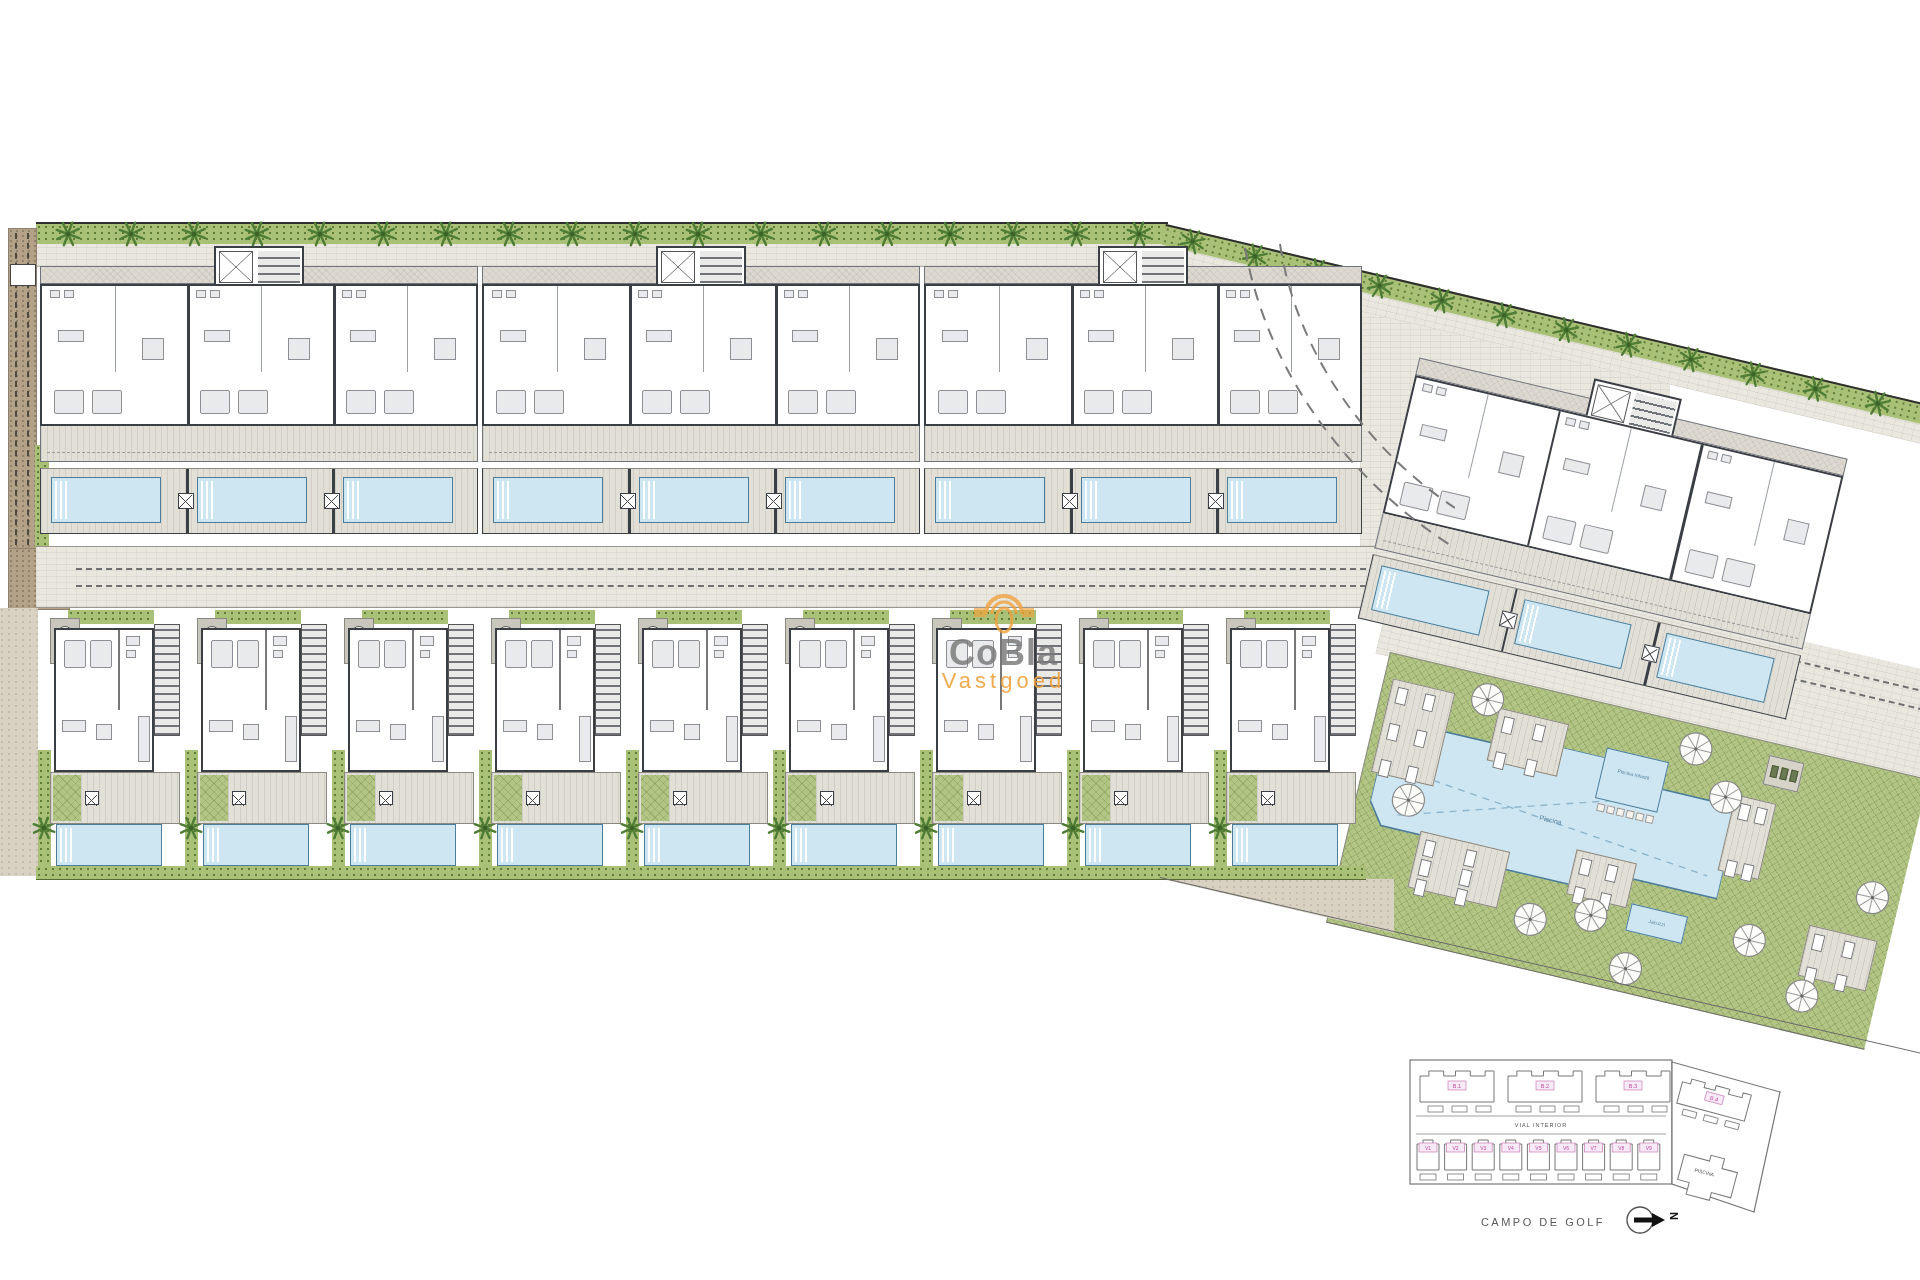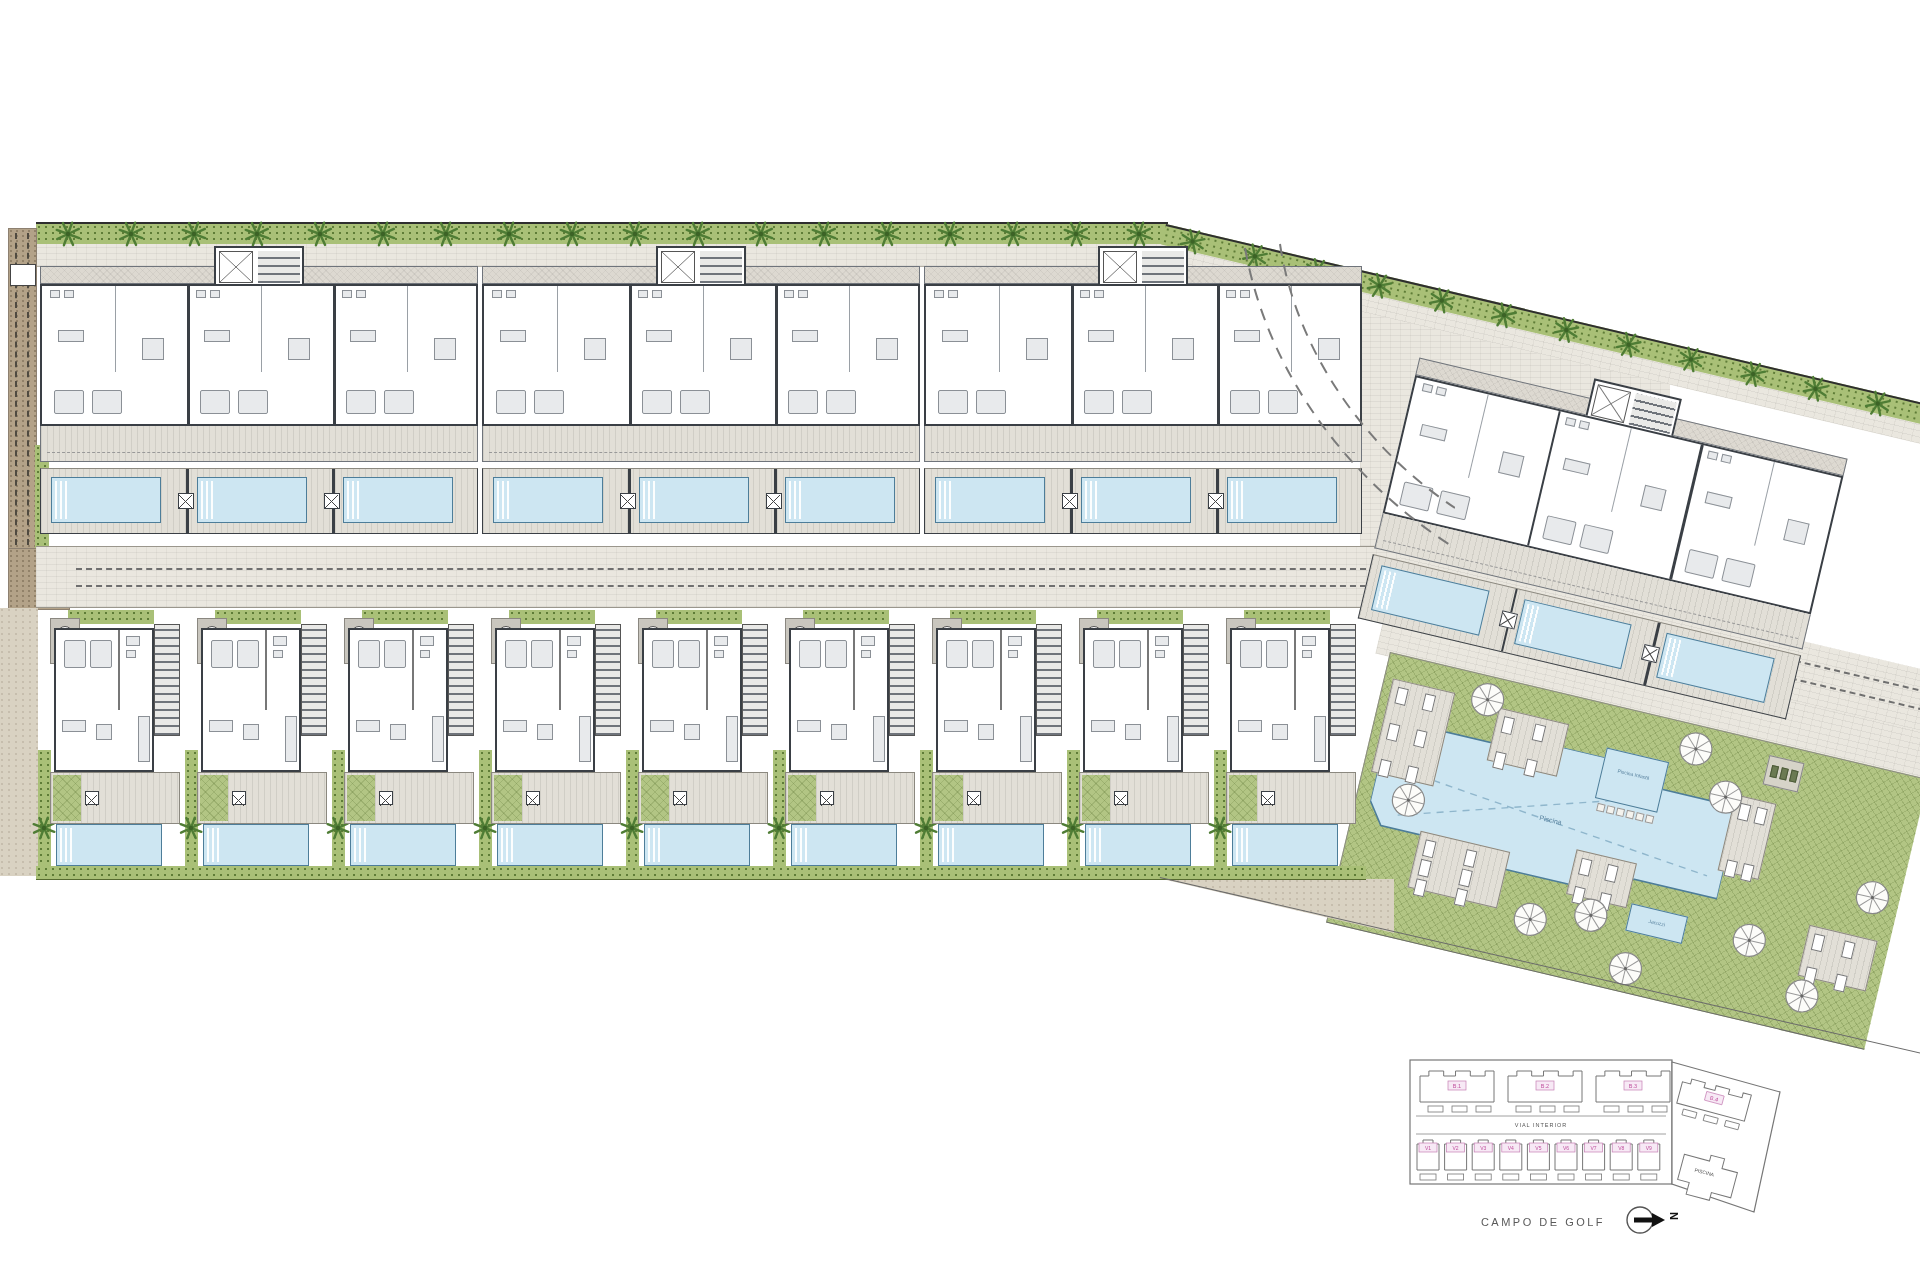--- a/index.html
+++ b/index.html
@@ -1226,20 +1226,31 @@
           </div>
         </div>
       </div>
     </div>
 
   <svg class="abs" style="left:1185px;top:240px;z-index:16;" width="270" height="330" viewBox="0 0 270 330">
     <path d="M60,8 C80,120 150,230 265,305" fill="none" stroke="#7a7a7a" stroke-width="2" stroke-dasharray="12 9"></path>
     <path d="M95,4 C110,105 175,205 270,268" fill="none" stroke="#7a7a7a" stroke-width="2" stroke-dasharray="12 9"></path>
   </svg>
 
+  <div class="abs" id="watermark">
+    <svg width="64" height="42" viewBox="0 0 64 42" style="opacity:.8;">
+      <rect x="2" y="16" width="12" height="9" fill="#f0a23e" opacity=".85"></rect>
+      <rect x="50" y="16" width="12" height="9" fill="#f0a23e" opacity=".85"></rect>
+      <path d="M14,22 A18,18 0 0 1 50,22" fill="none" stroke="#f0a23e" stroke-width="4"></path>
+      <path d="M20,22 A12,12 0 0 1 44,22" fill="none" stroke="#f0a23e" stroke-width="3"></path>
+      <ellipse cx="32" cy="28" rx="8" ry="12" fill="none" stroke="#f0a23e" stroke-width="3"></ellipse>
+    </svg>
+    <div id="wm-brand">CoBla</div>
+    <div id="wm-sub">Vastgoed</div>
+  </div>
 
   <svg id="keyplan" class="abs" viewBox="0 0 390 195" width="390" height="195">
     <rect x="2" y="8" width="262" height="124" fill="#ffffff" stroke="#777" stroke-width="1.2"></rect>
     <path d="M264,10 L372,40 L346,160 L264,132 Z" fill="#ffffff" stroke="#777" stroke-width="1.2"></path>
     <g id="kp-generated">
         <path d="M12,50 V24 h8.879999999999999 v-5 h14.8 v5 h11.84 v-5 h14.8 v5 h14.8 v-5 h8.879999999999999 V50 Z" fill="none" stroke="#777" stroke-width="1"></path>
         <rect x="40" y="29" width="18" height="9" fill="#f7e9f5" stroke="#c57fb4" stroke-width="0.7"></rect>
         <text x="49" y="36.2" text-anchor="middle" font-size="5.5" fill="#c0519e">B.1</text>
         <rect x="20" y="54" width="15" height="6" fill="none" stroke="#777" stroke-width="0.8"></rect>
         <rect x="44" y="54" width="15" height="6" fill="none" stroke="#777" stroke-width="0.8"></rect>

